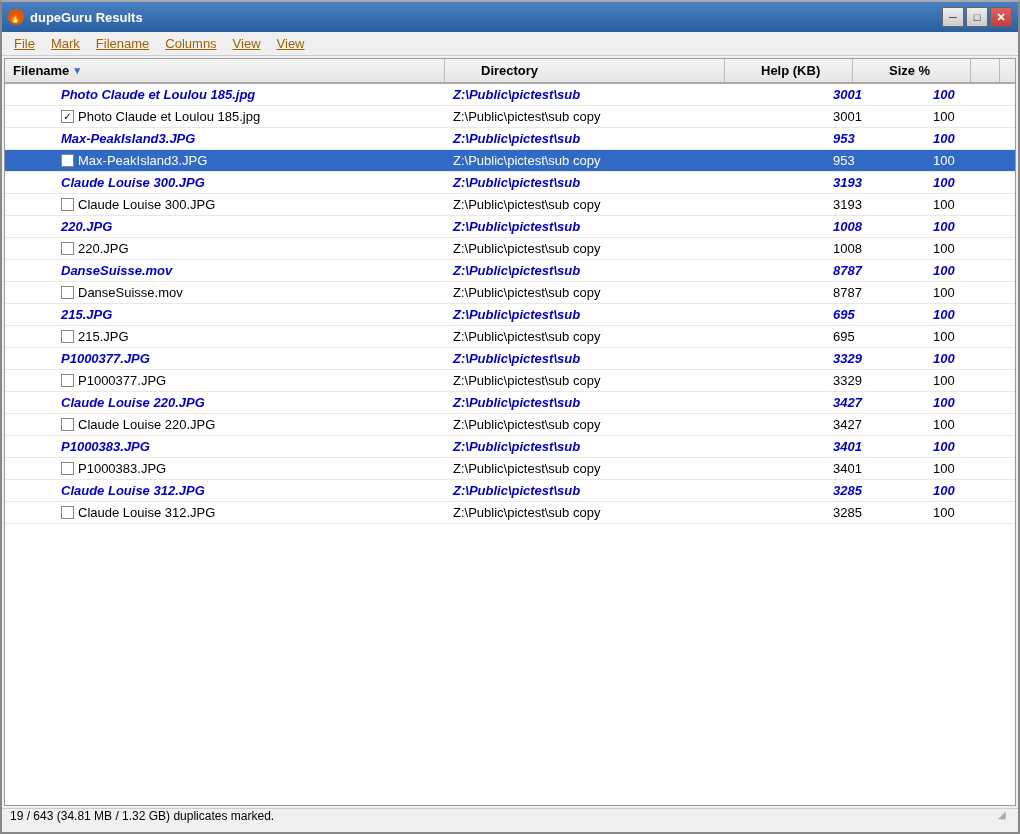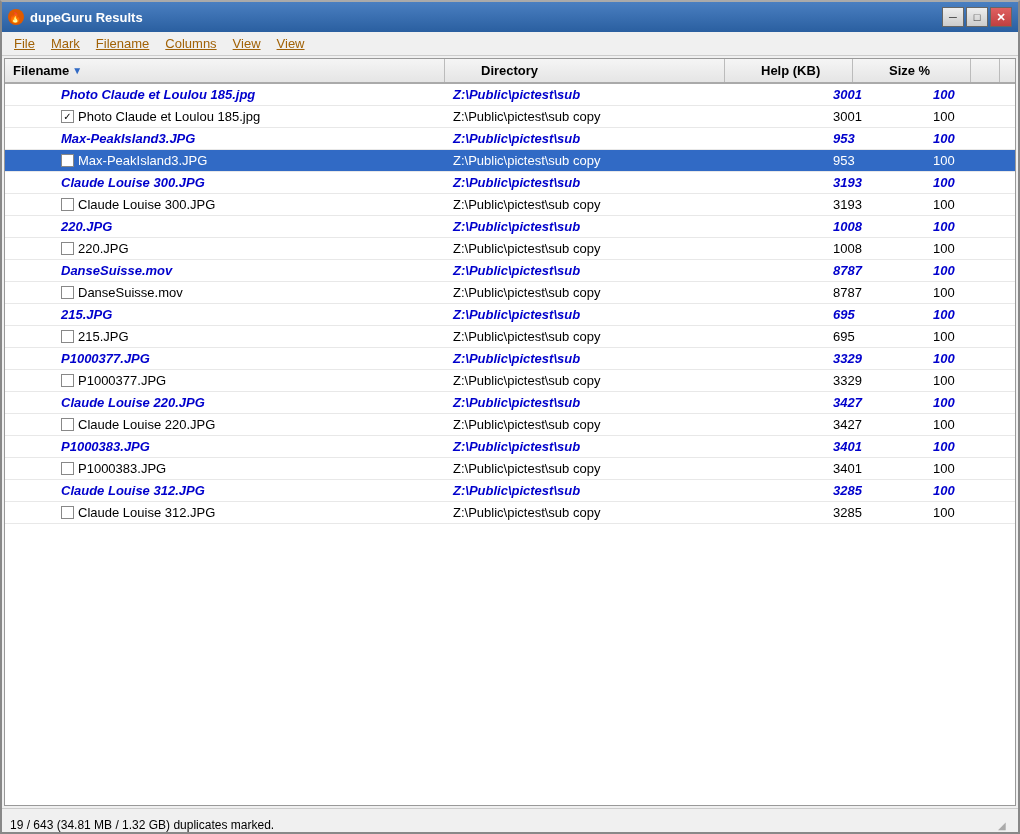--- a/index.html
+++ b/index.html
@@ -211,21 +211,21 @@
       background: linear-gradient(to right, #ddd, #bbb);
       border: 1px solid #999;
     }
 
     
     .status-bar {
       height: 24px;
       background: #f0f0f0;
       border-top: 1px solid #ccc;
       display: flex;
-      align-items: flex-end;
+      align-items: flex-start;
       padding: 0 8px;
       font-size: 12px;
       color: #000;
       flex-shrink: 0;
       justify-content: space-between;
     }
 
     .resize-grip {
       width: 12px;
       height: 12px;

